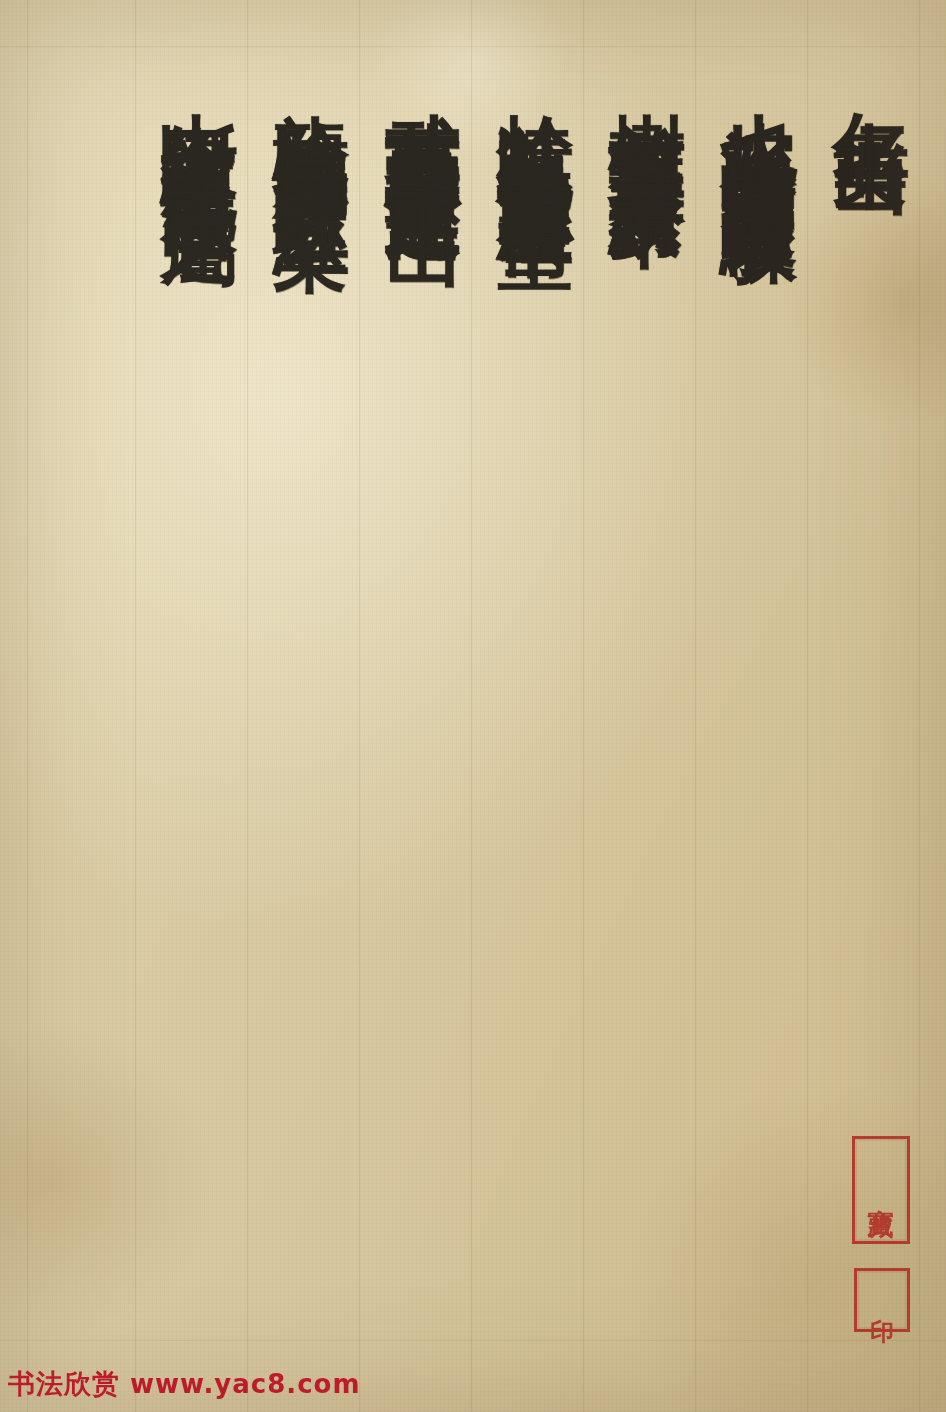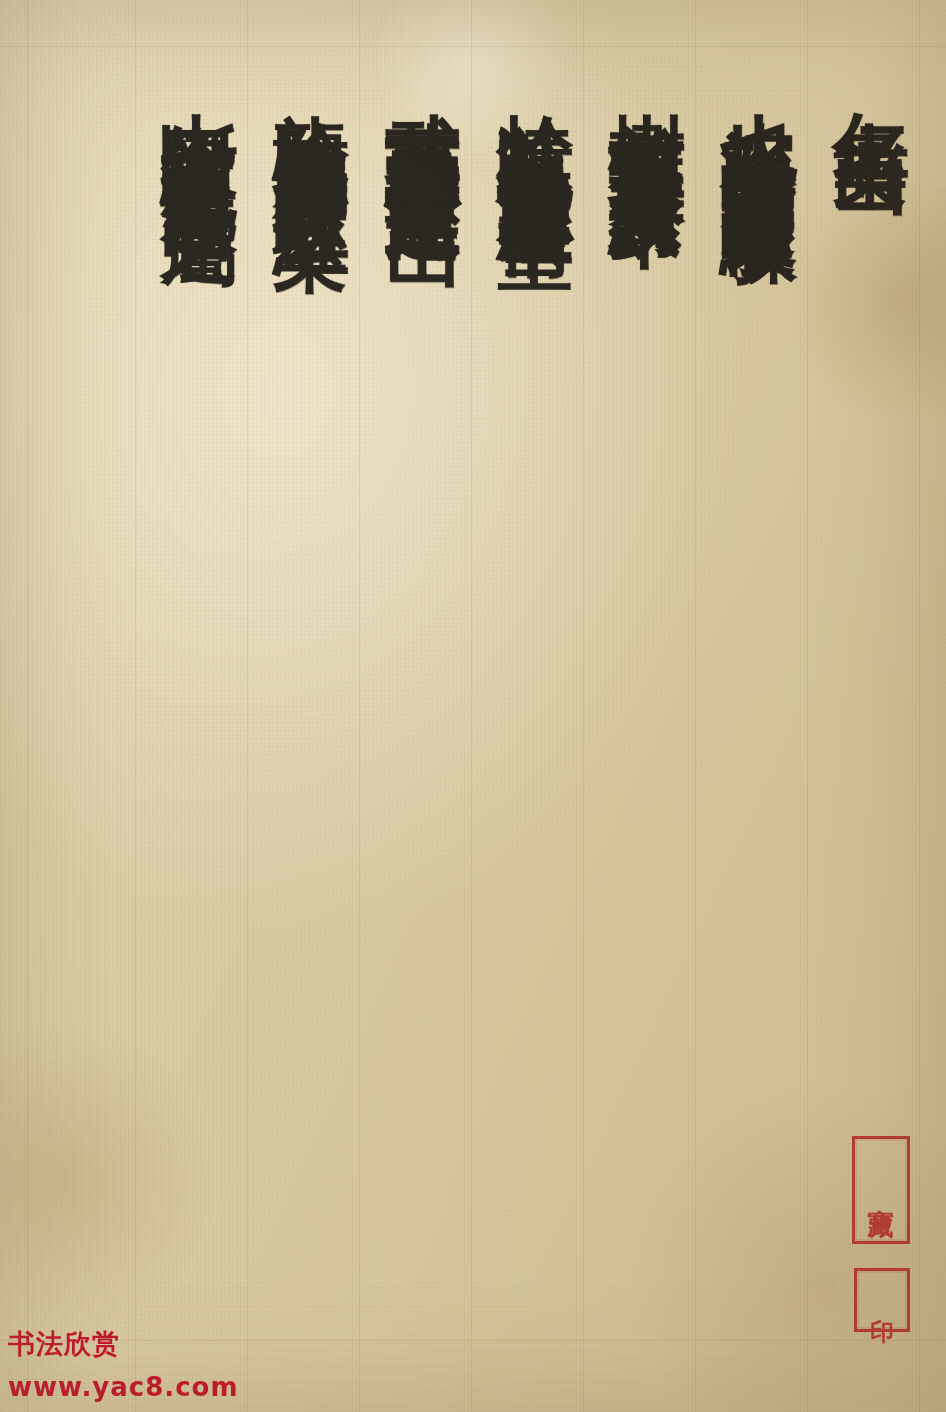--- a/index.html
+++ b/index.html
@@ -137,21 +137,20 @@
 
   
   #watermark {
     position: absolute;
     left: 8px;
     bottom: 10px;
     display: flex;
     align-items: baseline;
     gap: 10px;
     font-family: "DejaVu Sans", sans-serif;
-    flex-direction: column;
   }
   #watermark .wm-cn {
     color: #c4162a;
     font-size: 27px;
     font-weight: 700;
     letter-spacing: 1px;
   }
   #watermark .wm-url {
     color: #c4162a;
     font-size: 26px;

